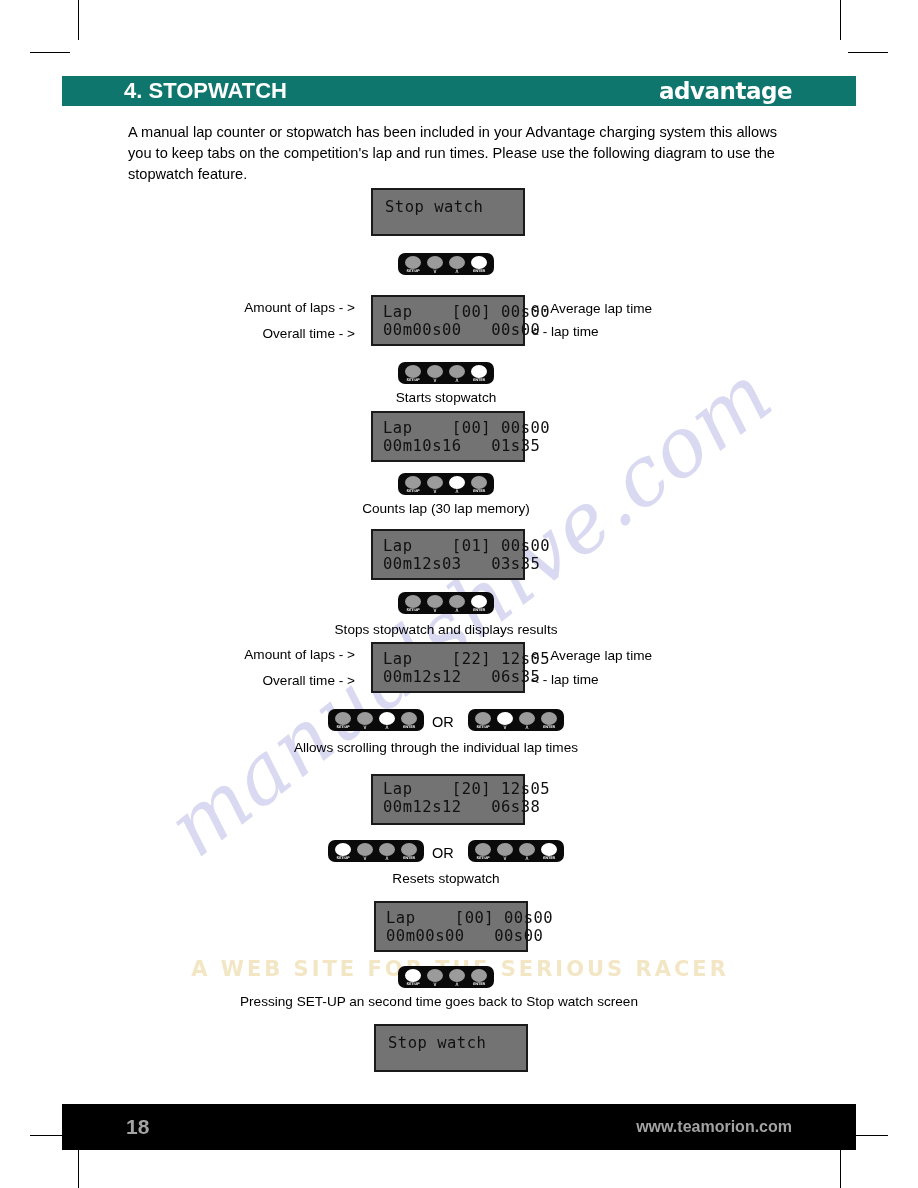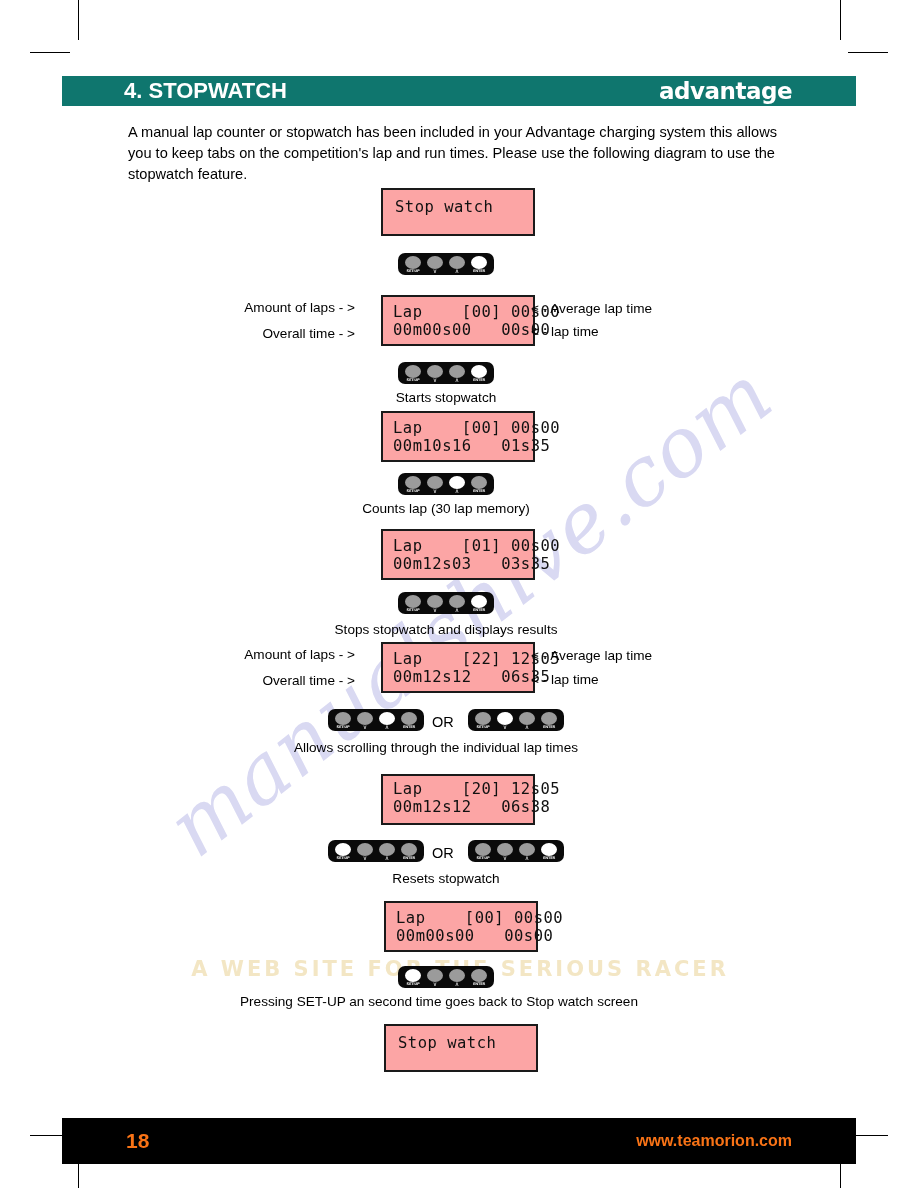--- a/index.html
+++ b/index.html
@@ -94,28 +94,27 @@
     font-size:14.6px;
     line-height:21px;
     color:#000;
   }
 
   #flow{position:absolute;left:0;top:182px;width:918px;}
 
   
   .lcd{
     border:2px solid #1a1a1a;
-    background:#fca5a5;
+    background:#737373;
     font-family:"DejaVu Sans Mono", monospace;
     font-size:15.5px;
     letter-spacing:0.5px;
     color:#111;
     box-sizing:border-box;
     position:absolute;
-    margin-left:10px;
   }
   .lcd .line{white-space:pre;}
 
   
   .panel{
     position:absolute;
     background:#0a0a0a;
     border-radius:7px;
     display:flex;
     align-items:flex-start;
@@ -169,22 +168,22 @@
     white-space:nowrap;
   }
   .ann.right{text-align:left;}
   .ann.left{text-align:right;}
 
   #footer-bar{
     position:absolute;
     left:62px; top:1104px;
     width:794px; height:46px;
     background:#000;
-    color:#f97316;
-    display:flex;align-items:center;margin-top:14px;
+    color:#a3a3a3;
+    display:flex;align-items:center;
   }
   #page-number{
     font-size:21px;font-weight:bold;margin-left:64px;
   }
   #site-url{
     margin-left:auto;margin-right:64px;
     font-size:16px;font-weight:bold;
   }
 </style>
 </head>

